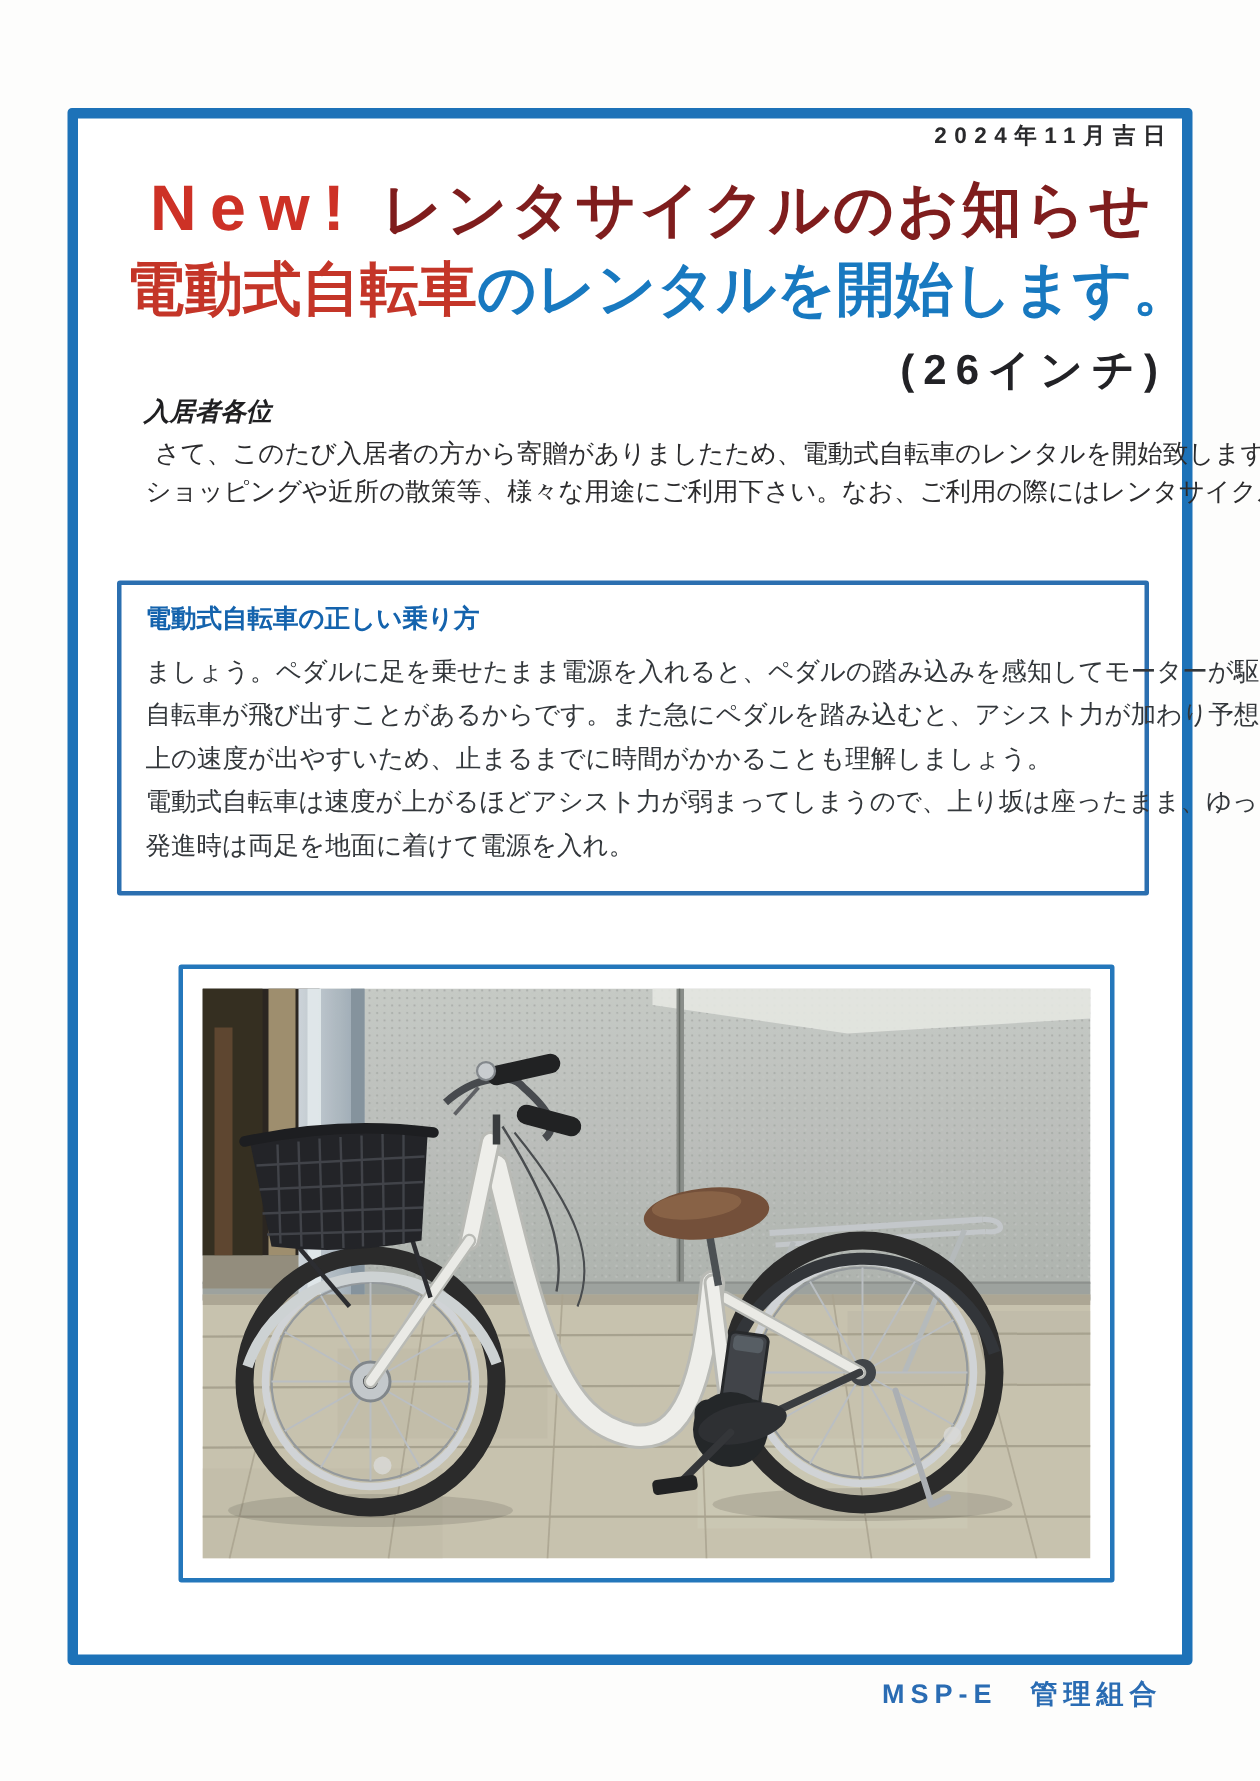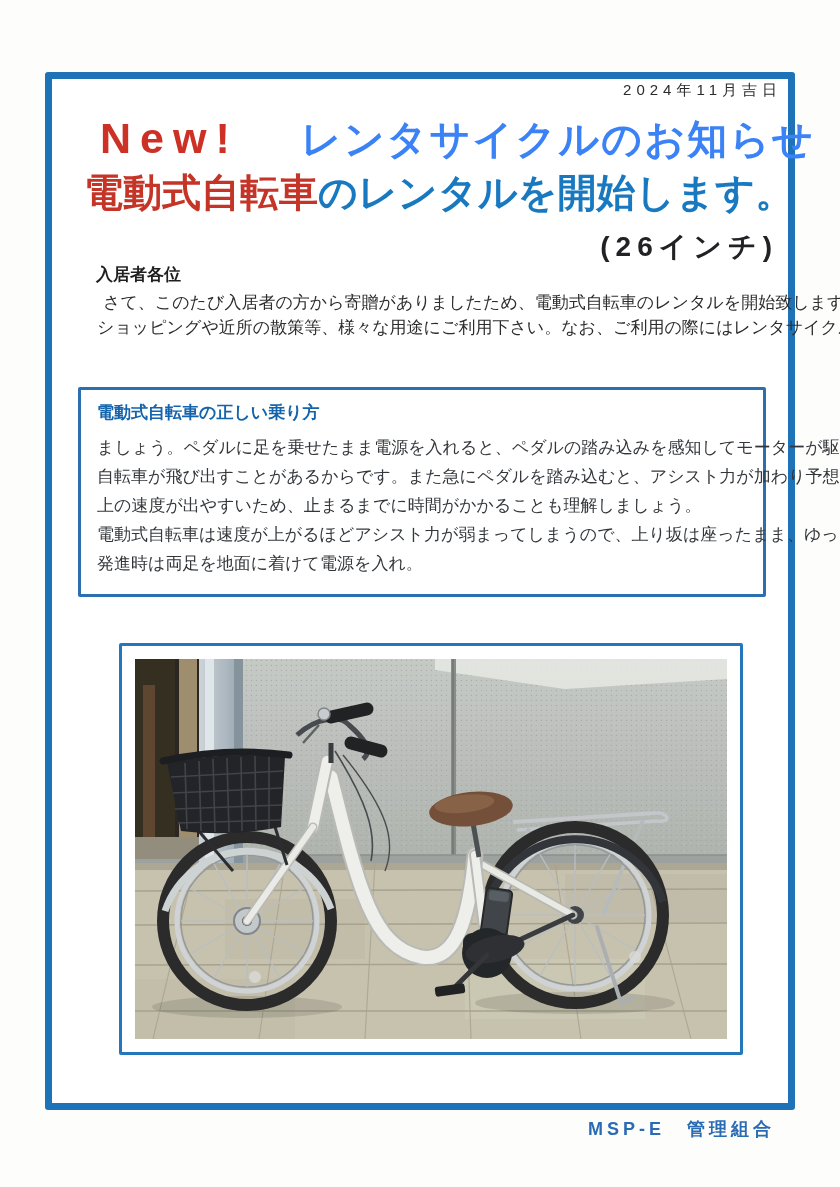--- a/index.html
+++ b/index.html
@@ -7,40 +7,40 @@
     width:840px;height:1187px;background:#fdfdfc;position:relative;
     font-family:"Liberation Sans","DejaVu Sans",sans-serif;
     -webkit-font-smoothing:antialiased;overflow:hidden;
   }
   .sheet{position:absolute;inset:0;}
   .frame{
     position:absolute;left:45px;top:72px;width:750px;height:1038px;
     border:7px solid #1d72b8;border-radius:3px;box-sizing:border-box;background:#fff;
   }
   .date{
-    position:absolute;top:81px;right:58px;font-size:15px;font-weight:400;
+    position:absolute;top:81px;right:58px;font-size:15px;font-weight:700;
     letter-spacing:5px;color:#2a2a2c;white-space:pre;
   }
   .title-line1{
     position:absolute;top:112px;left:100px;white-space:nowrap;font-weight:900;
   }
-  .title-new{color:#cd3126;font-size:43px;letter-spacing:9px;margin-right:31px;}
-  .title-l1-rest{color:#3b82f6;font-size:40px;letter-spacing:2px;margin-left:31px;}
+  .title-new{color:#cd3126;font-size:43px;letter-spacing:9px;margin-right:16px;}
+  .title-l1-rest{color:#7f1d1d;font-size:40px;letter-spacing:2px;}
   .title-line2{
     position:absolute;top:166px;left:84px;white-space:nowrap;font-weight:900;
     font-size:39px;letter-spacing:0px;
   }
   .title-l2-red{color:#c43528;text-align:center;}
   .title-l2-blue{color:#1879c0;}
   .size-note{
     position:absolute;top:228px;right:62px;font-size:28px;font-weight:900;
     letter-spacing:6px;color:#222226;white-space:pre;
   }
   .greeting{
-    position:absolute;top:263px;left:96px;font-size:17px;color:#1f1f21;font-weight:600;
+    position:absolute;top:263px;left:96px;font-size:17px;color:#1f1f21;font-weight:600;font-style:italic;
   }
   .intro{
     position:absolute;top:290px;left:97px;width:680px;font-size:17px;
     line-height:25px;color:#2c2c2e;font-weight:500;
   }
   .intro .line{display:block;white-space:nowrap;}
   .intro .line:first-child{padding-left:6px;}
   .info-box{
     position:absolute;top:387px;left:78px;width:688px;box-sizing:border-box;
     border:3px solid #2b6fb0;border-radius:2px;background:#fff;

